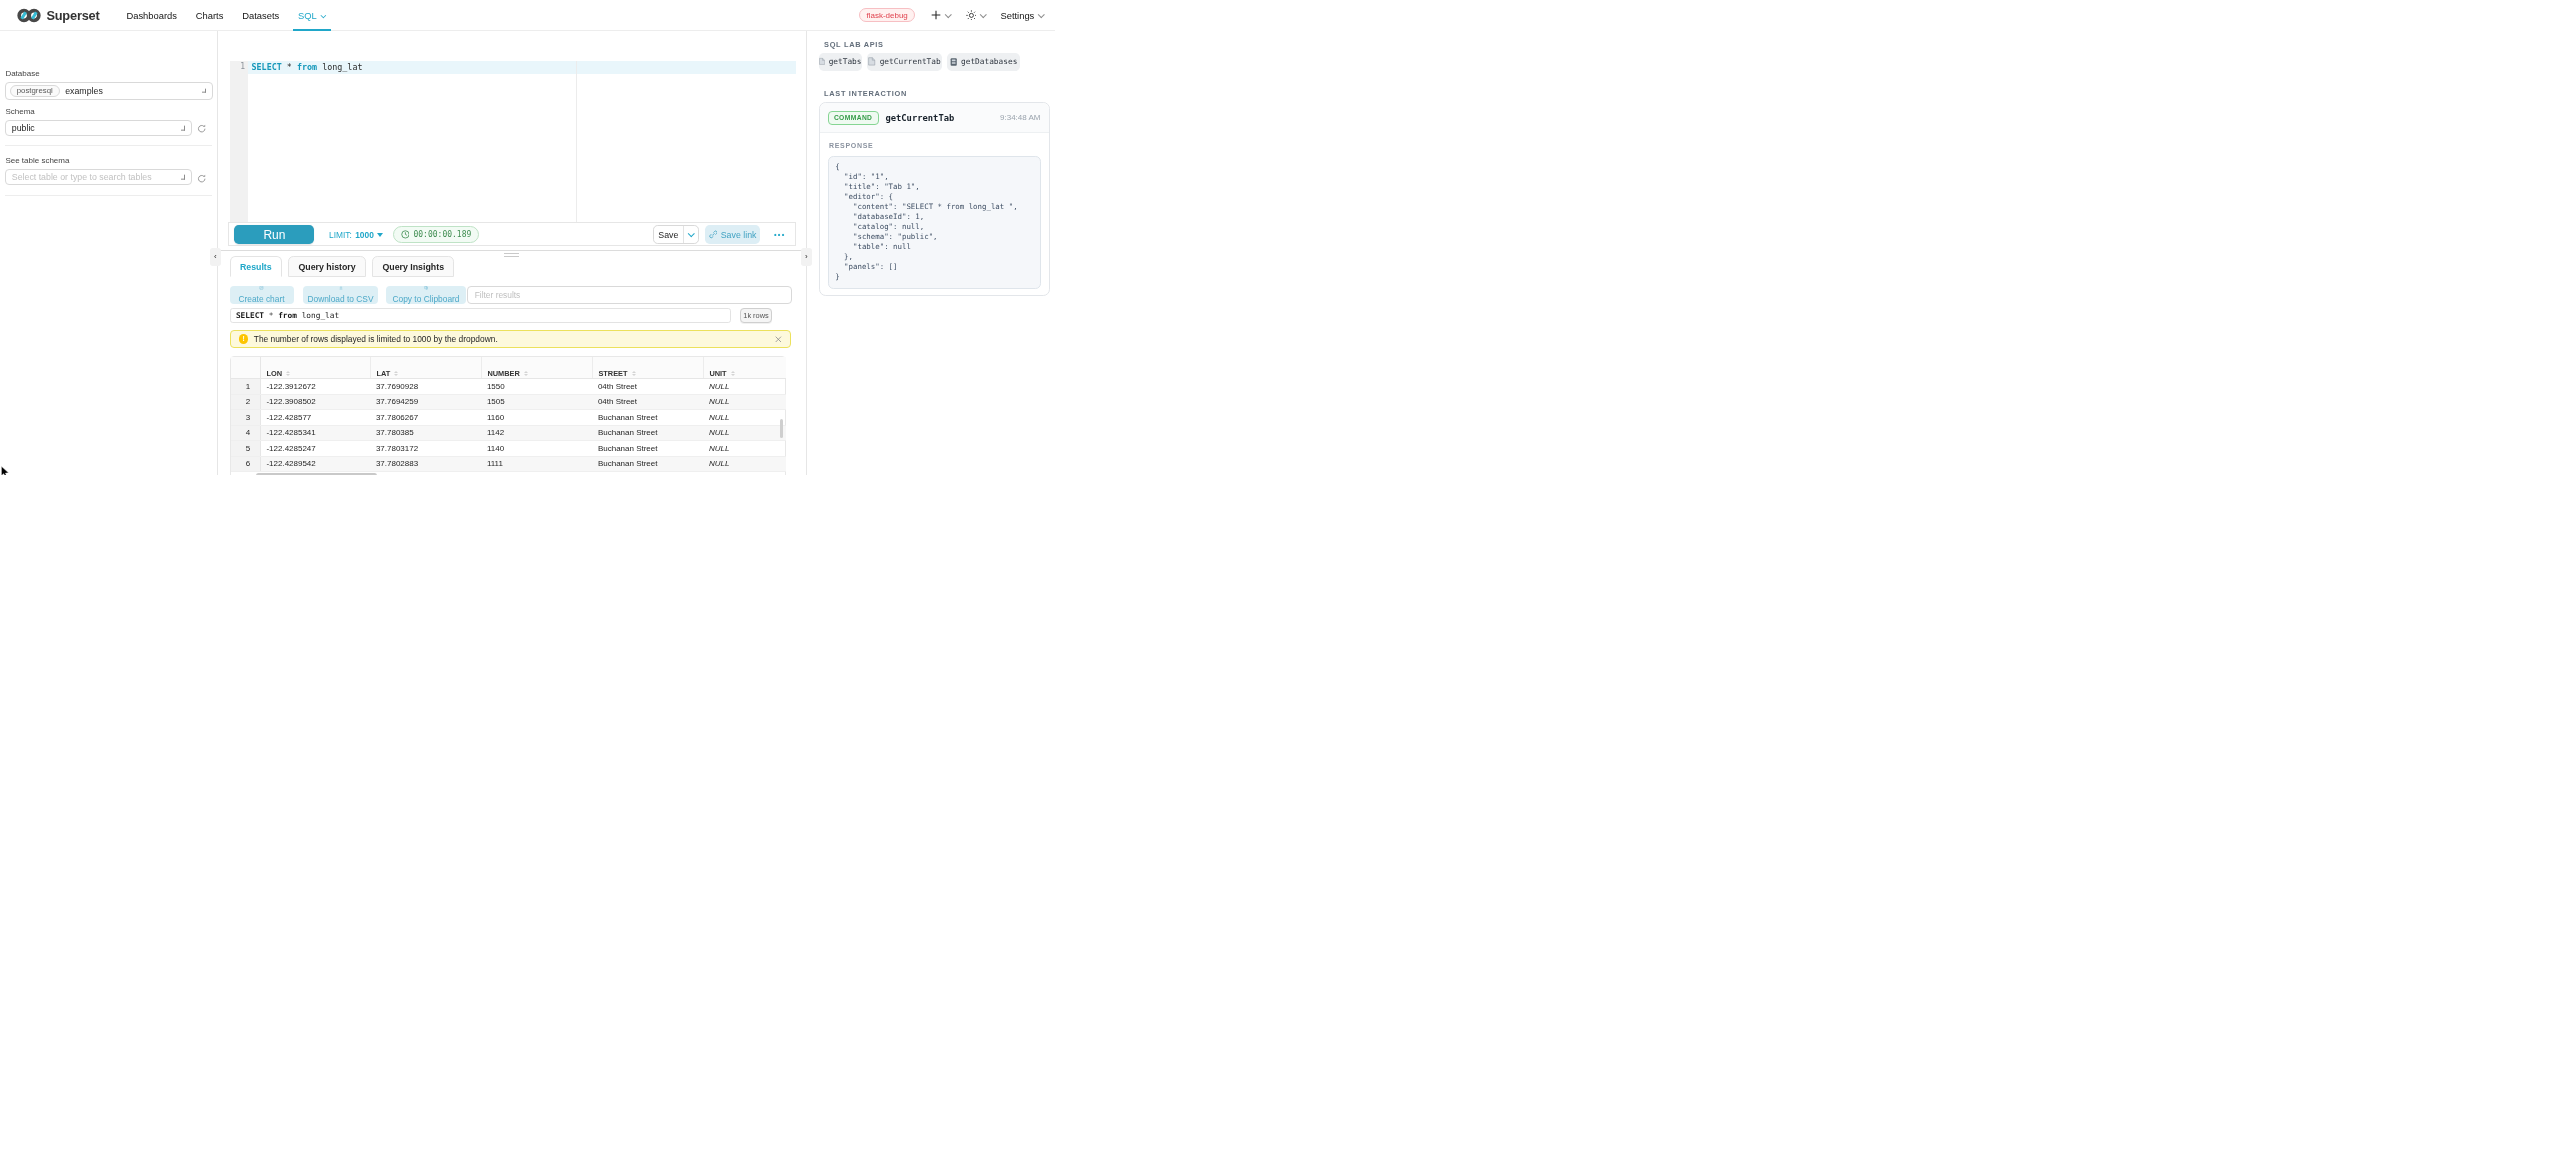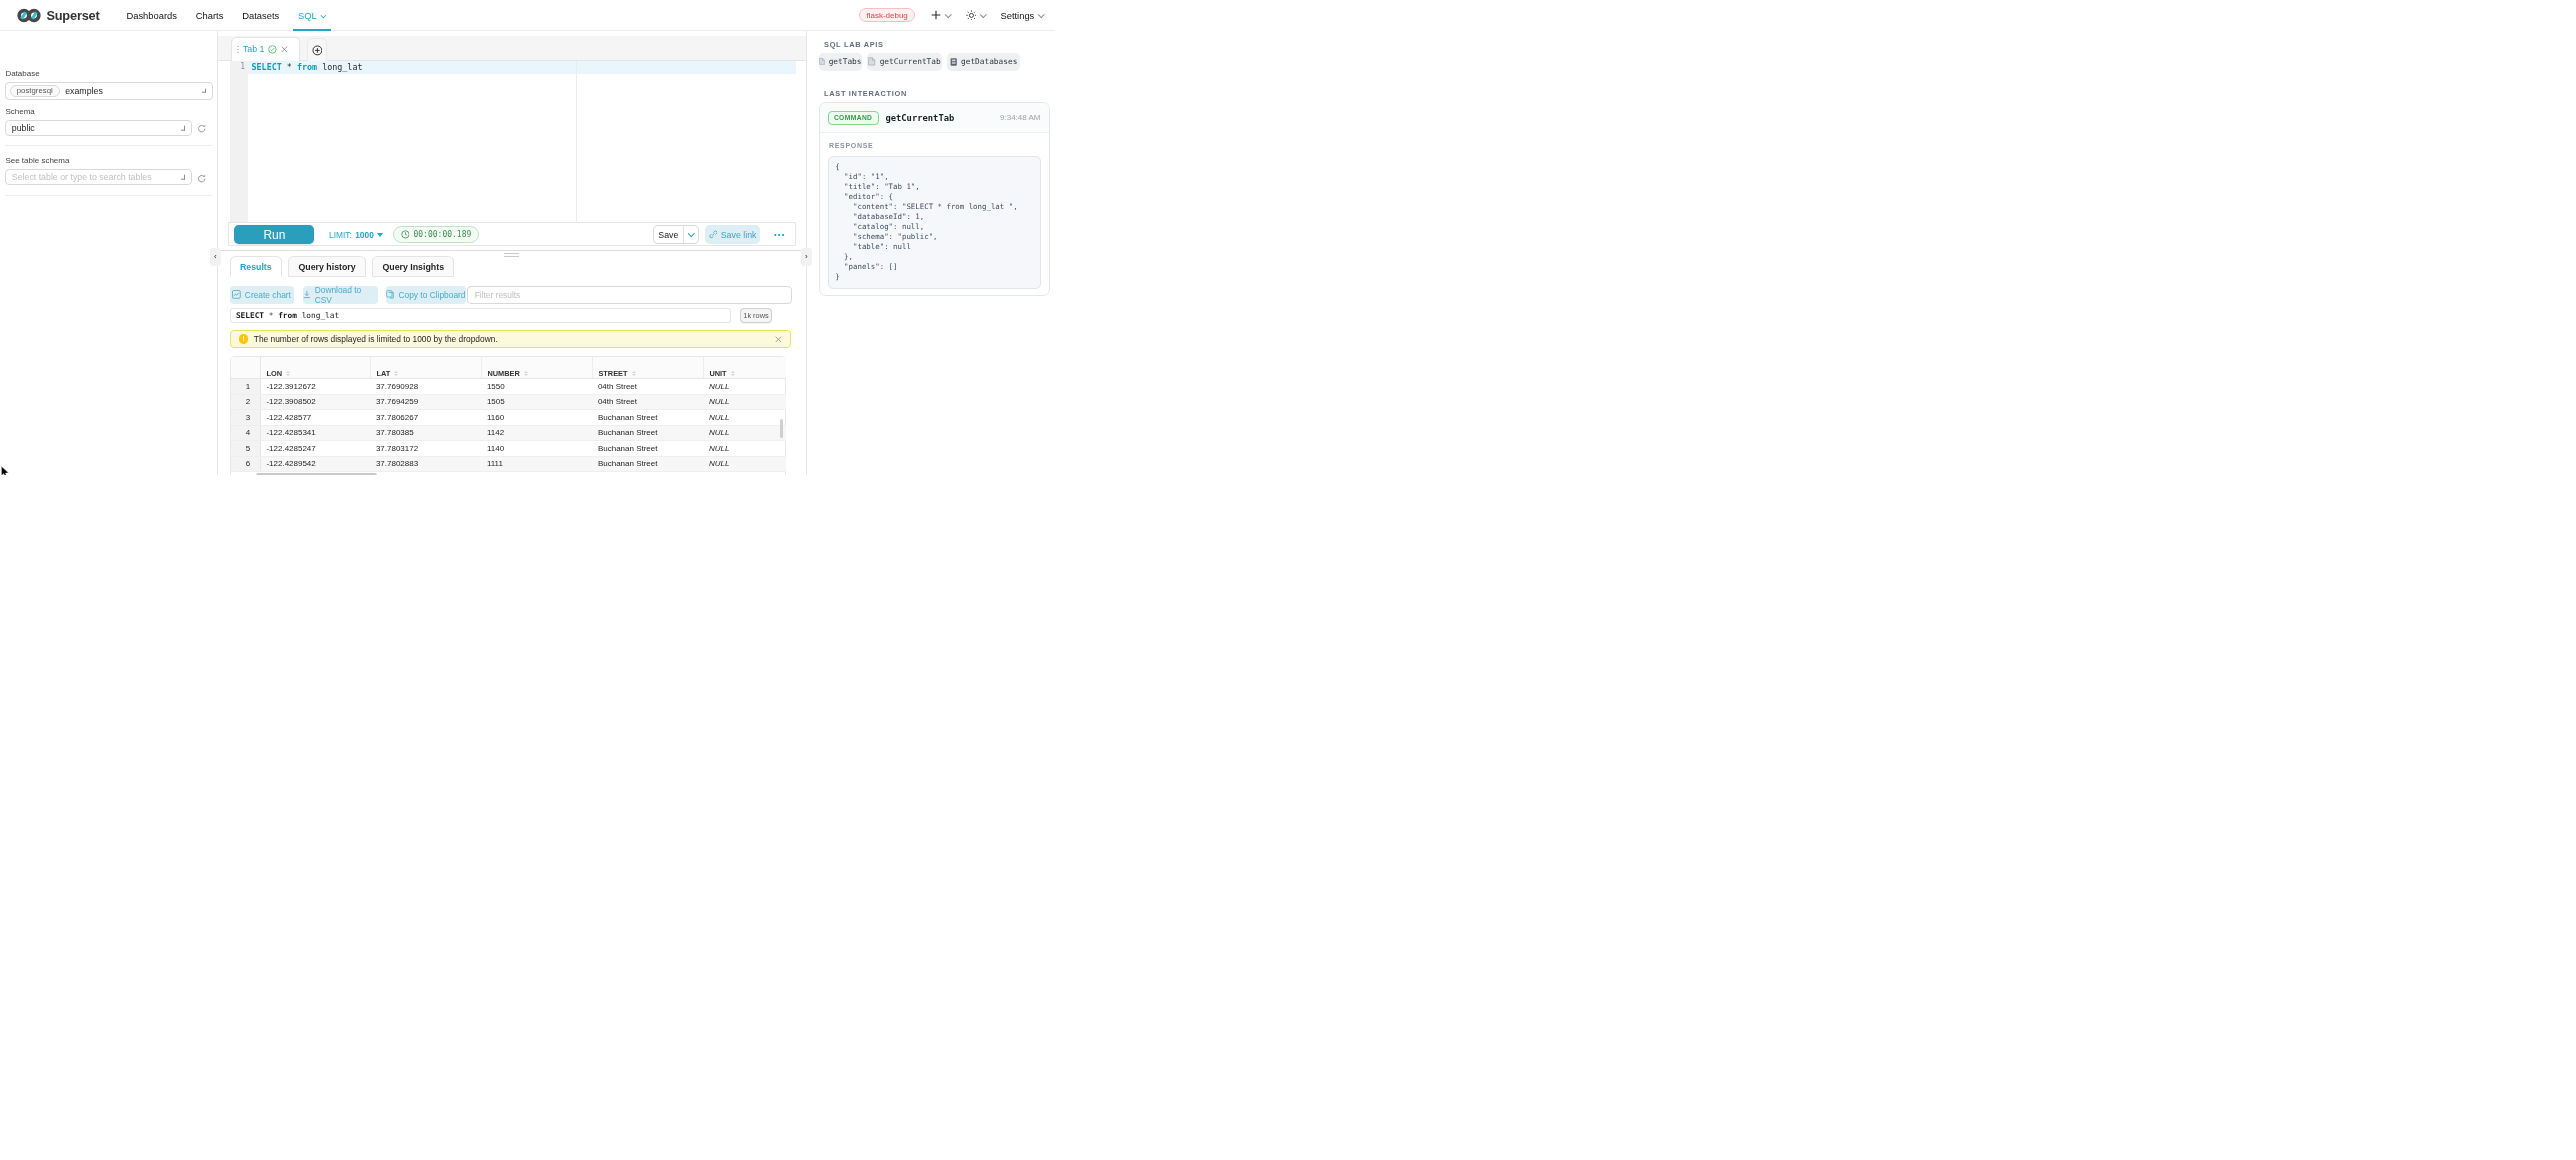--- a/index.html
+++ b/index.html
@@ -89,21 +89,21 @@
   .drag-handle { position:absolute; left:286px; top:222px; width:15px; cursor:row-resize; }
   .drag-handle i { display:block; height:1.1px; background:#c9c9c9; margin-bottom:2px; }
 
   .rtabs { position:absolute; left:11.5px; top:225px; height:21px; display:flex; }
   .rtab { height:21px; padding:0 9.4px; display:flex; align-items:center; font-size:8.8px; color:#262626;
           background:#fafafa; border:0.7px solid #e4e4e4; border-radius:5.4px 5.4px 0 0; margin-right:6px; cursor:pointer;font-weight:bold; }
   .rtab.active { background:#fff; color:#20a7c9; border-bottom-color:#fff; }
 
   .actions { position:absolute; left:0; top:255px; width:100%; height:17.5px; }
   .act-btn { position:absolute; top:0; height:17.5px; background:#ddeff5; border-radius:4px; color:#4da9c8;
-             font-size:8.4px; display:flex; align-items:center; justify-content:center; gap:4px; cursor:pointer; }
+             font-size:8.4px; display:flex; align-items:center; justify-content:center; gap:4px; cursor:pointer;flex-direction:column; }
   .filter-input { position:absolute; left:249px; top:0; width:325px; height:17.5px; border:0.7px solid #d9d9d9;
                   border-radius:4px; font-size:8.4px; padding:0 6.7px; color:#262626; outline:none;
                   font-family:"Liberation Sans", sans-serif; }
   .filter-input::placeholder { color:#bfbfbf; }
 
   .sqlbox { position:absolute; left:11.5px; top:277px; width:501px; height:15px; border:0.7px solid #e3e3e3;
             border-radius:2.7px; display:flex; align-items:center; padding-left:5.4px; font-size:7.8px; color:#1b1b1b; }
   .rowsbadge { position:absolute; left:522px; top:277px; width:32px; height:15px; background:#f5f5f5;
                border:0.7px solid #cfcfcf; border-radius:4px; font-size:7.4px; color:#555; display:flex;
                align-items:center; justify-content:center; box-shadow:0 0.7px 0.7px rgba(0,0,0,.06); }
@@ -239,43 +239,20 @@
       <svg width="9.4" height="9.4" viewBox="0 0 16 16">
           <path d="M13.5 8a5.5 5.5 0 1 1-1.7-3.95" fill="none" stroke="#8c8c8c" stroke-width="1.5"></path>
           <path d="M13.9 1.2v3.4h-3.4z" fill="#8c8c8c"></path>
         </svg>
     </span>
 
     <div class="divider" style="top:164px;"></div>
   </div>
 
   <div class="main">
-    <div class="tabstrip">
-      <div class="sqltab">
-        <span class="dots">
-            <i></i>
-            <i></i>
-            <i></i>
-          </span>
-        <span class="tab-label">Tab 1</span>
-        <svg width="8.8" height="8.8" viewBox="0 0 14 14">
-          <circle cx="7" cy="7" r="6" fill="none" stroke="#4fc163" stroke-width="1.4"></circle>
-          <path d="M4.2 7.3l1.8 1.8 3.7-4" fill="none" stroke="#4fc163" stroke-width="1.4"></path>
-        </svg>
-        <svg width="6.7" height="6.7" viewBox="0 0 10 10">
-          <path d="M1 1l8 8M9 1l-8 8" stroke="#8c8c8c" stroke-width="1.3"></path>
-        </svg>
-      </div>
-      <div class="addtab">
-        <svg width="10.8" height="10.8" viewBox="0 0 16 16">
-          <circle cx="8" cy="8" r="6.6" fill="none" stroke="#262626" stroke-width="1.4"></circle>
-          <path d="M8 4.6v6.8M4.6 8h6.8" stroke="#262626" stroke-width="1.4"></path>
-        </svg>
-      </div>
-    </div>
 
     <div class="editor">
       <div class="active-line"></div>
       <div class="gutter">
         <div class="lineno mono">1</div>
       </div>
       <div class="code-line mono"><span class="kw pre">SELECT</span><span class="pre"> * </span><span class="kw pre">from</span><span class="pre"> </span><span class="pre">long_lat</span></div>
       <div class="print-margin"></div>
     </div>
 

